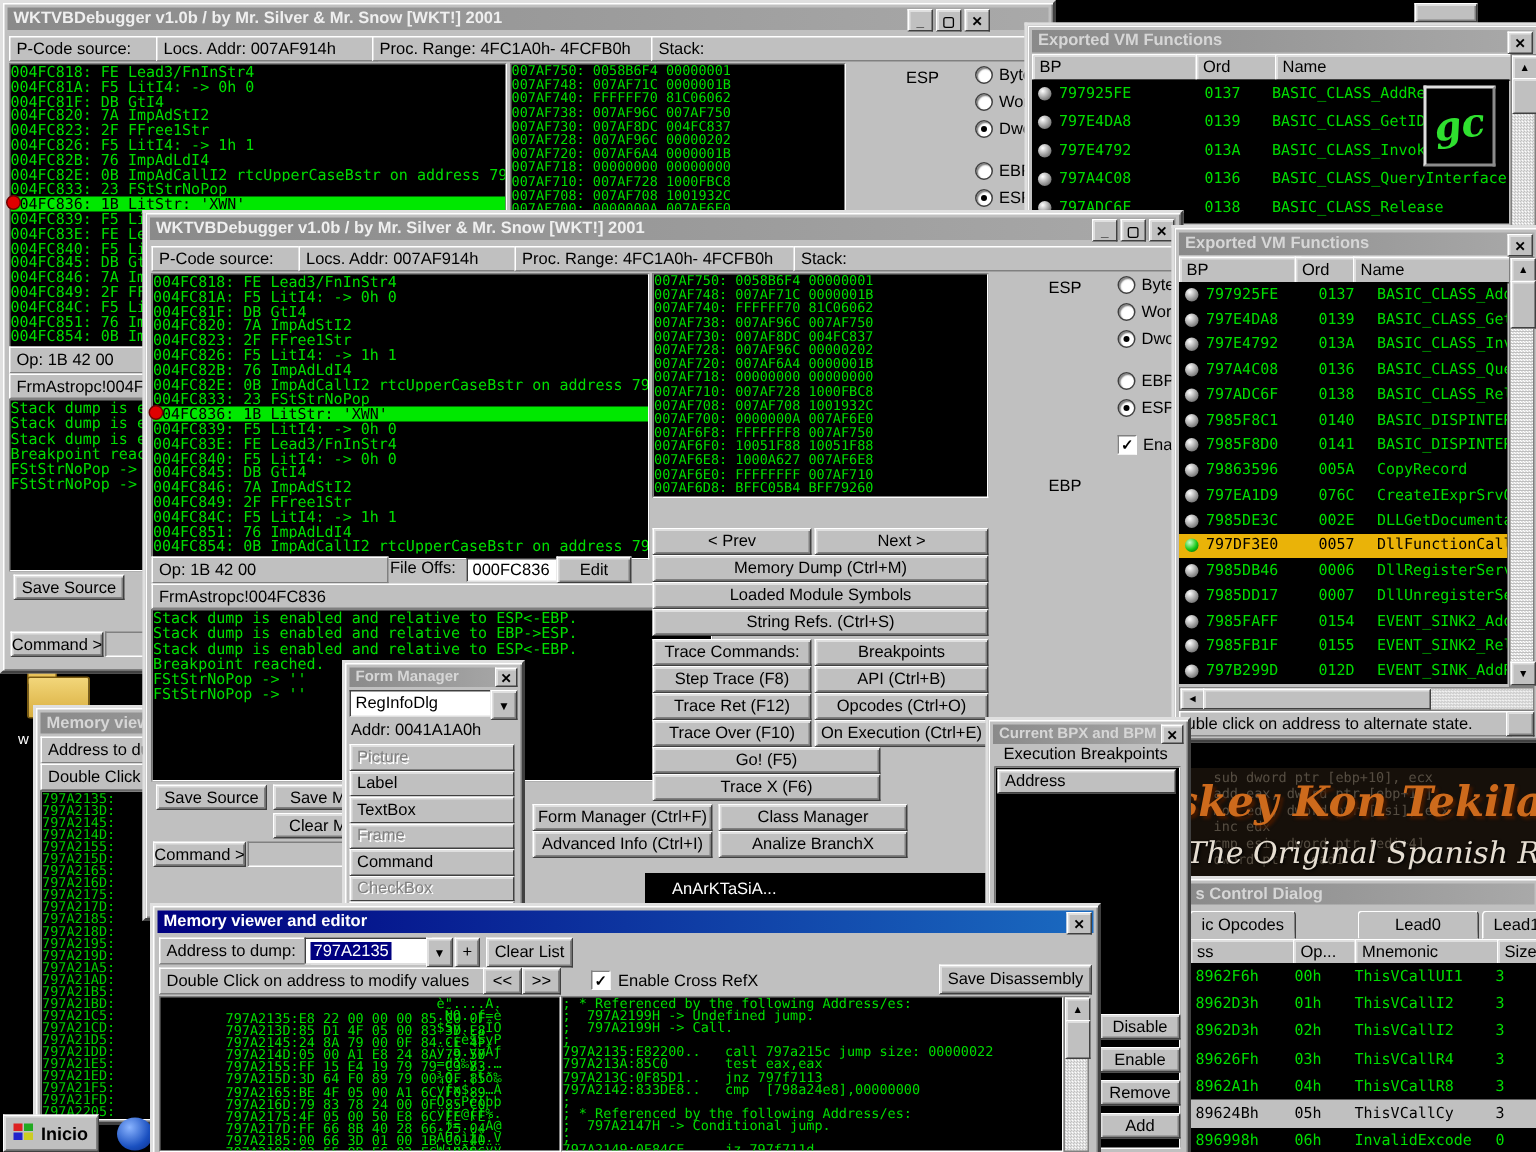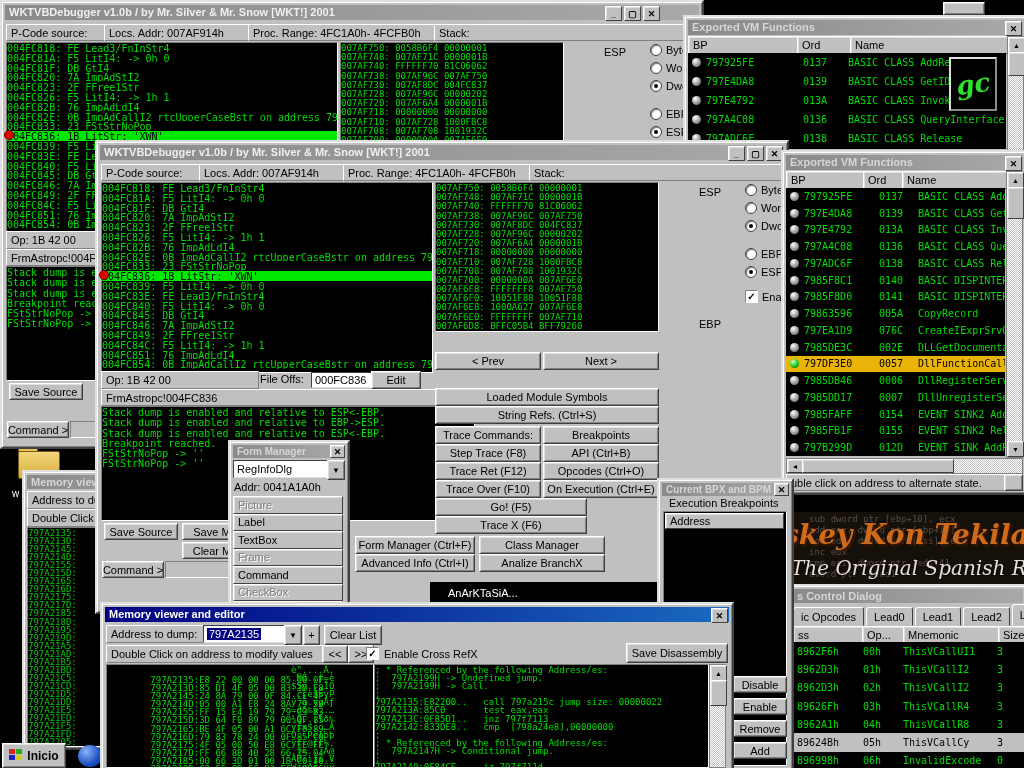--- a/index.html
+++ b/index.html
@@ -372,20 +372,21 @@
   <div class="cl">Stack dump is enabled and relative to ESP&lt;-EBP.</div>
       <div class="cl">Stack dump is enabled and relative to EBP-&gt;ESP.</div>
       <div class="cl">Stack dump is enabled and relative to ESP&lt;-EBP.</div>
       <div class="cl">Breakpoint reached.</div>
       <div class="cl">FStStrNoPop -&gt; ''</div>
       <div class="cl">FStStrNoPop -&gt; ''</div>
     </div>
 
   <div class="btn" style="left:338px;top:210px;width:104px;height:16px;">&lt; Prev</div>
   <div class="btn" style="left:446px;top:210px;width:114px;height:16px;">Next &gt;</div>
+  <div class="btn" style="left:338px;top:228px;width:222px;height:16px;">Memory Dump (Ctrl+M)</div>
   <div class="btn" style="left:338px;top:264px;width:222px;height:16px;">String Refs. (Ctrl+S)</div>
   <div class="btn" style="left:338px;top:246px;width:222px;height:16px;">Loaded Module Symbols</div>
   <div class="btn" style="left:338px;top:284px;width:104px;height:16px;">Trace Commands:</div>
   <div class="btn" style="left:446px;top:284px;width:114px;height:16px;">Breakpoints</div>
   <div class="btn" style="left:338px;top:302px;width:104px;height:16px;">Step Trace (F8)</div>
   <div class="btn" style="left:446px;top:302px;width:114px;height:16px;">API (Ctrl+B)</div>
   <div class="btn" style="left:338px;top:320px;width:104px;height:16px;">Trace Ret (F12)</div>
   <div class="btn" style="left:446px;top:320px;width:114px;height:16px;">Opcodes (Ctrl+O)</div>
   <div class="btn" style="left:338px;top:338px;width:104px;height:16px;">Trace Over (F10)</div>
   <div class="btn" style="left:446px;top:338px;width:114px;height:16px;">On Execution (Ctrl+E)</div>
@@ -554,21 +555,21 @@
   <div style="position:absolute;left:0;top:78px;width:100%;height:4px;background:#c05a10;"></div>
 </div>
 
 <div class="w" style="left:788px;top:584px;width:236px;height:186px;z-index:9;">
   <div class="tb dim" style="height:14px;line-height:14px;"><span>s Control Dialog</span></div>
   <div style="position:absolute;left:3px;top:21px;display:flex;gap:2px;align-items:flex-end;">
 
   <div class="tab" style="padding:0 7px;">
         <span>ic Opcodes</span>
       </div>
-      <div class="tab" style="padding:0 7px;">
+      <div class="tab" style="padding:0 24px;margin-left:39px;">
         <span>Lead0</span>
       </div>
       <div class="tab" style="padding:0 7px;">
         <span>Lead1</span>
       </div>
       <div class="tab" style="padding:0 7px;">
         <span>Lead2</span>
       </div>
       <div class="tab act" style="padding:0 7px;">
         <span>Lead3</span>
@@ -688,21 +689,21 @@
   <div class="lbl" style="left:4px;top:21px;width:95px;height:16px;">Address to dump:</div>
   <div class="field" style="left:101px;top:21px;width:80px;height:16px;">
     <span style="background:#000080;color:#fff;padding:0 2px;">797A2135</span>
   </div>
   <div class="btn" style="left:182px;top:21px;width:16px;height:18px;font-size:8px;">▼</div>
   <div class="btn" style="left:201px;top:21px;width:15px;height:18px;">+</div>
   <div class="btn" style="left:222px;top:21px;width:56px;height:18px;">Clear List</div>
   <div class="lbl" style="left:4px;top:41px;width:212px;height:16px;">Double Click on address to modify values</div>
   <div class="btn" style="left:220px;top:41px;width:24px;height:16px;">&lt;&lt;</div>
   <div class="btn" style="left:246px;top:41px;width:24px;height:16px;">&gt;&gt;</div>
-  <div style="position:absolute;left:264px;top:43px;display:flex;align-items:center;gap:5px;font:11px 'Liberation Sans',sans-serif;">
+  <div style="position:absolute;left:292px;top:43px;display:flex;align-items:center;gap:5px;font:11px 'Liberation Sans',sans-serif;">
     <span class="chk on"></span>
       <span>Enable Cross RefX</span>
   </div>
   <div class="btn" style="left:524px;top:39px;width:100px;height:18px;">Save Disassembly</div>
   <div class="blk" style="left:4px;top:60px;width:266px;height:102px;">
 
       <div class="hxl">
         <span>797A2135:</span><span>E8 22 00 00 00 85 C0 0F</span>
         <span class="asc">è"....À.</span>
       </div>

